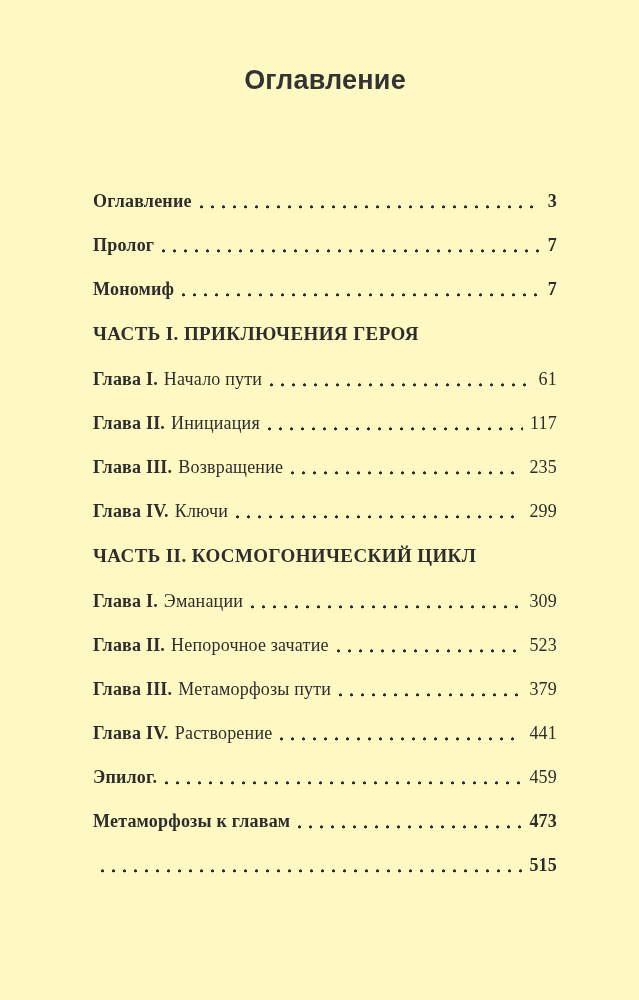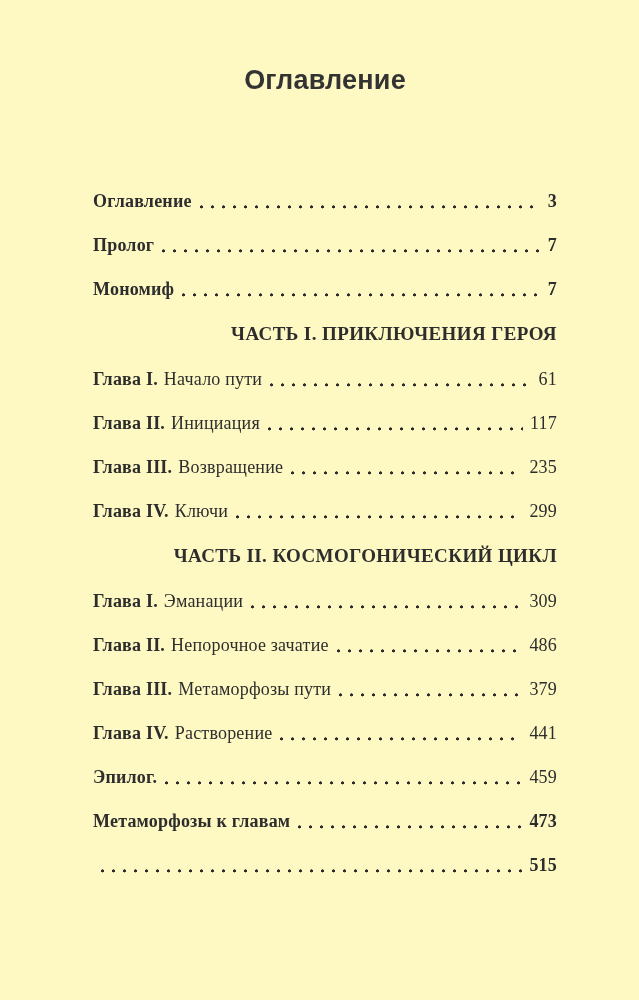--- a/index.html
+++ b/index.html
@@ -68,21 +68,21 @@
     font-weight: 400;
   }
   .toc-row.all-bold .pg { font-weight: 700; }
   .part-heading {
     font-family: "Liberation Serif", "DejaVu Serif", serif;
     font-weight: 700;
     font-size: 19px;
     line-height: 24px;
     color: #2d2d2d;
     letter-spacing: 0.4px;
-    text-align: right;
+    text-align: left;
     margin: 7px 0 22px 0;
   }
 </style>
 </head>
 <body>
 
 <div class="page">
 
   <h1 class="page-title">Оглавление</h1>
 
@@ -136,21 +136,21 @@
     <div class="toc-row">
       <span class="lbl">Глава I.</span>
       <span class="ttl">Эманации</span>
       <span class="leader"></span>
       <span class="pg">309</span>
     </div>
     <div class="toc-row">
       <span class="lbl">Глава II.</span>
       <span class="ttl">Непорочное зачатие</span>
       <span class="leader"></span>
-      <span class="pg">486</span>
+      <span class="pg">523</span>
     </div>
     <div class="toc-row">
       <span class="lbl">Глава III.</span>
       <span class="ttl">Метаморфозы пути</span>
       <span class="leader"></span>
       <span class="pg">379</span>
     </div>
     <div class="toc-row">
       <span class="lbl">Глава IV.</span>
       <span class="ttl">Растворение</span>

